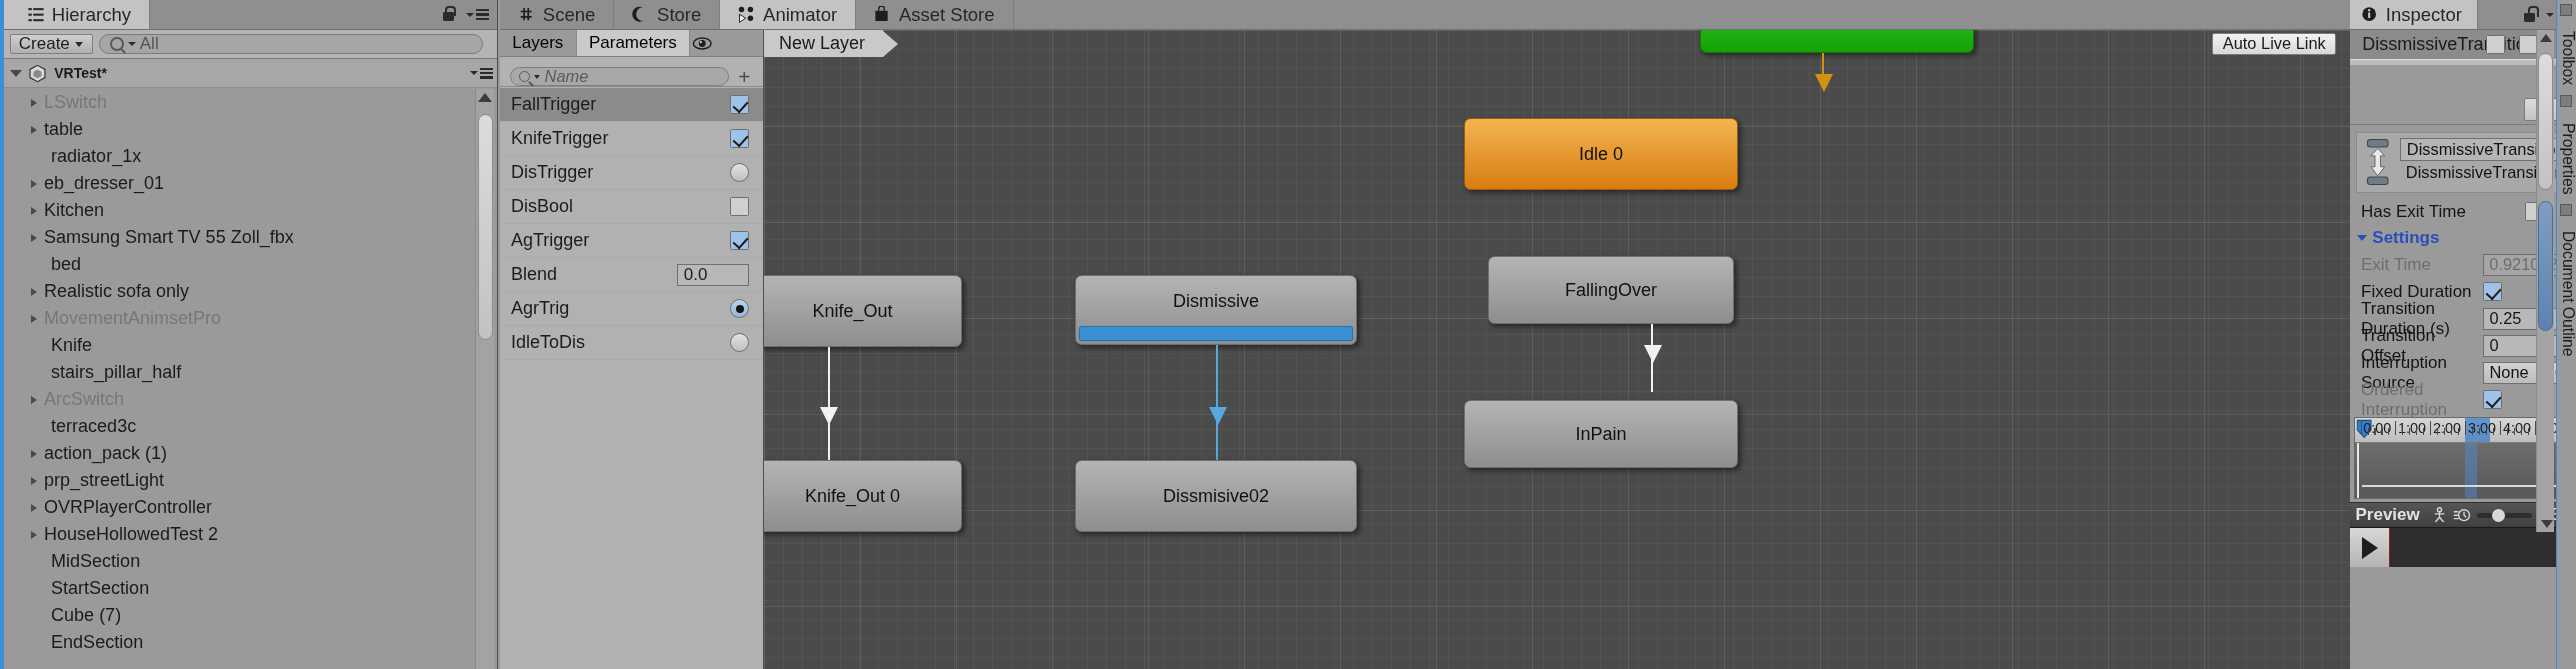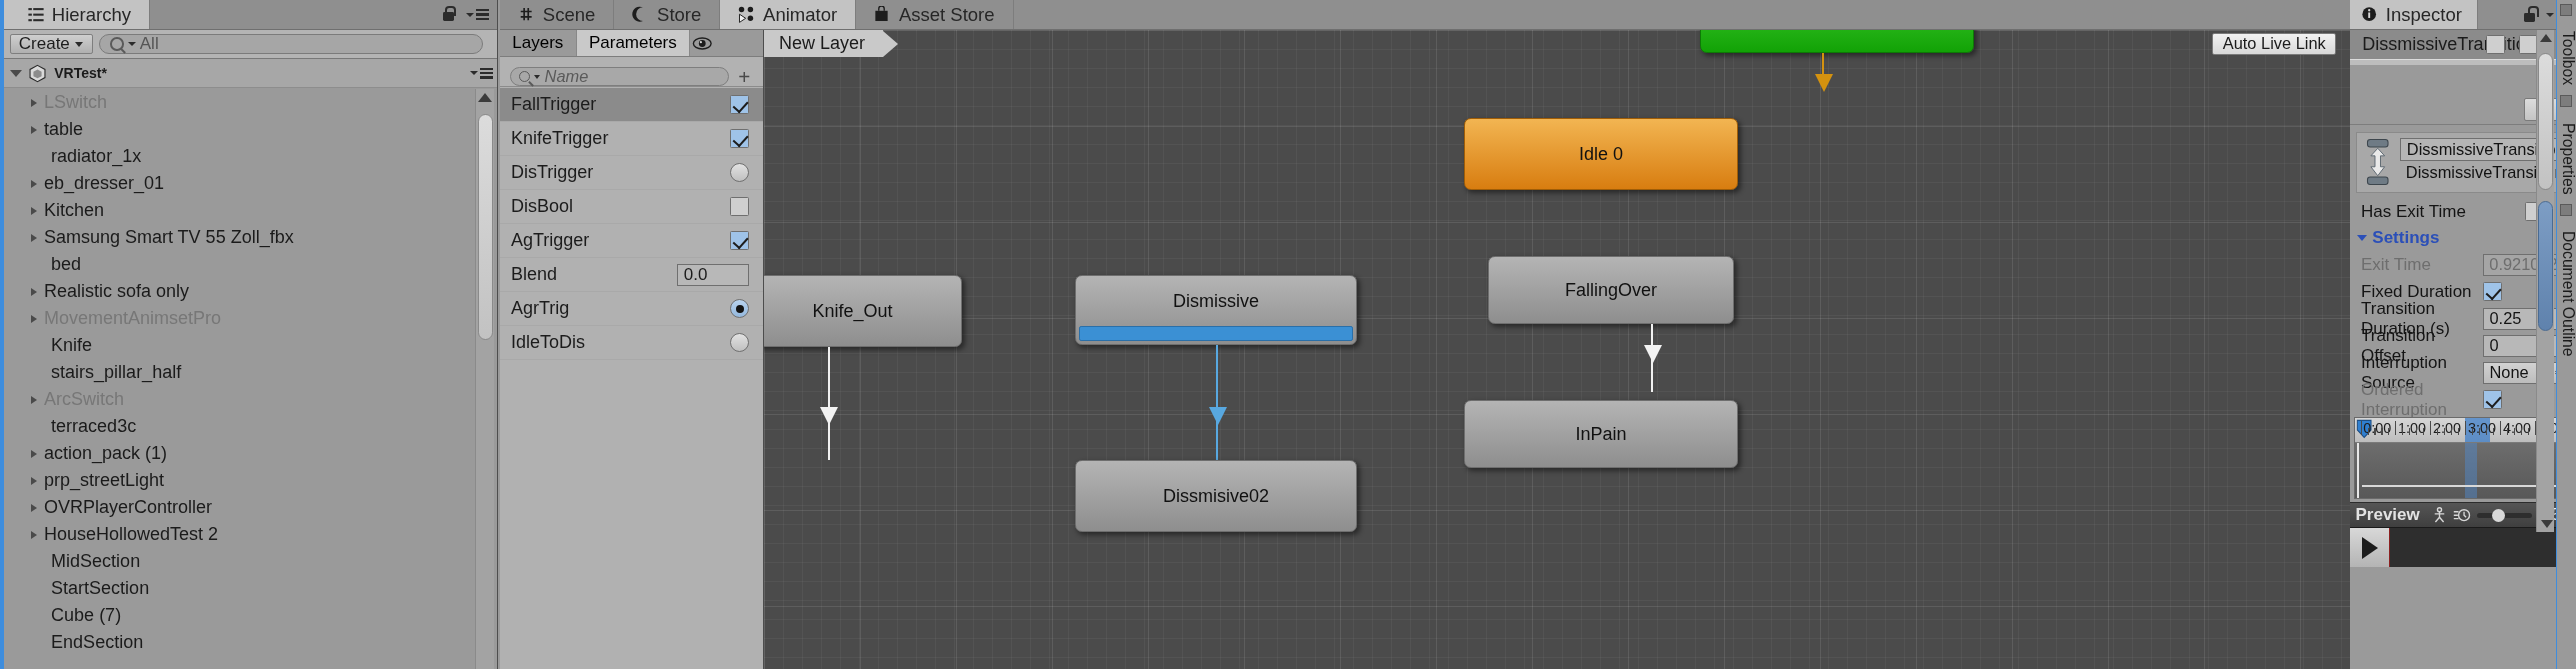--- a/index.html
+++ b/index.html
@@ -505,20 +505,23 @@
         </div>
         <div class="edge blue" style="left:452px; top:315px; height:116px;"></div>
         <div class="arrow blue" style="left:445px; top:377px;"></div>
 
         <div class="node gray" style="left:724px; top:226px; width:246px; height:68px;">
           <span class="nlabel">FallingOver</span>
         </div>
         <div class="edge" style="left:887px; top:294px; height:68px;"></div>
         <div class="arrow" style="left:880px; top:315px;"></div>
 
+        <div class="node gray" style="left:-62px; top:430px; width:260px; height:72px;">
+          <span class="nlabel" style="padding-left:41px;">Knife_Out 0</span>
+        </div>
 
         <div class="node gray" style="left:311px; top:430px; width:282px; height:72px;">
           <span class="nlabel">Dissmisive02</span>
         </div>
 
         <div class="node gray" style="left:700px; top:357px; width:274px; height:68px;margin-top:13px;">
           <span class="nlabel">InPain</span>
         </div>
       </div>
     </div>

